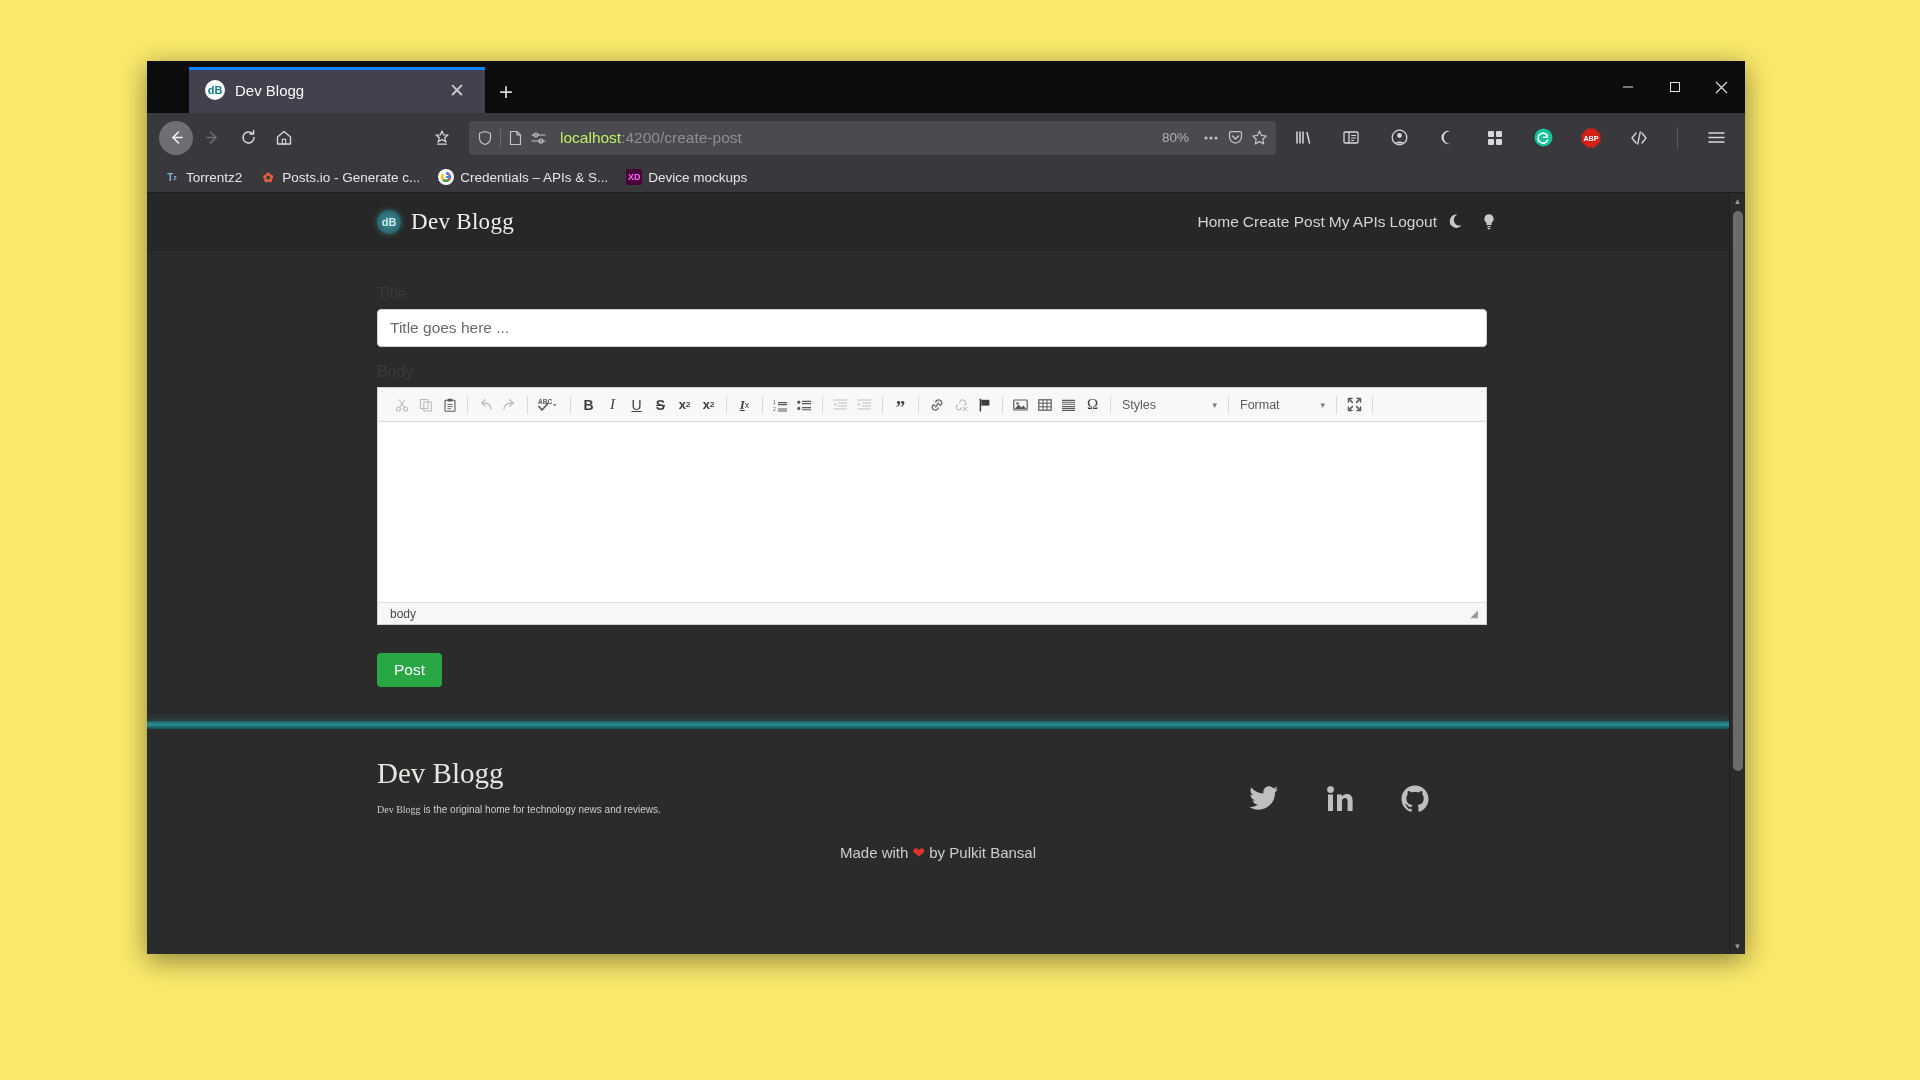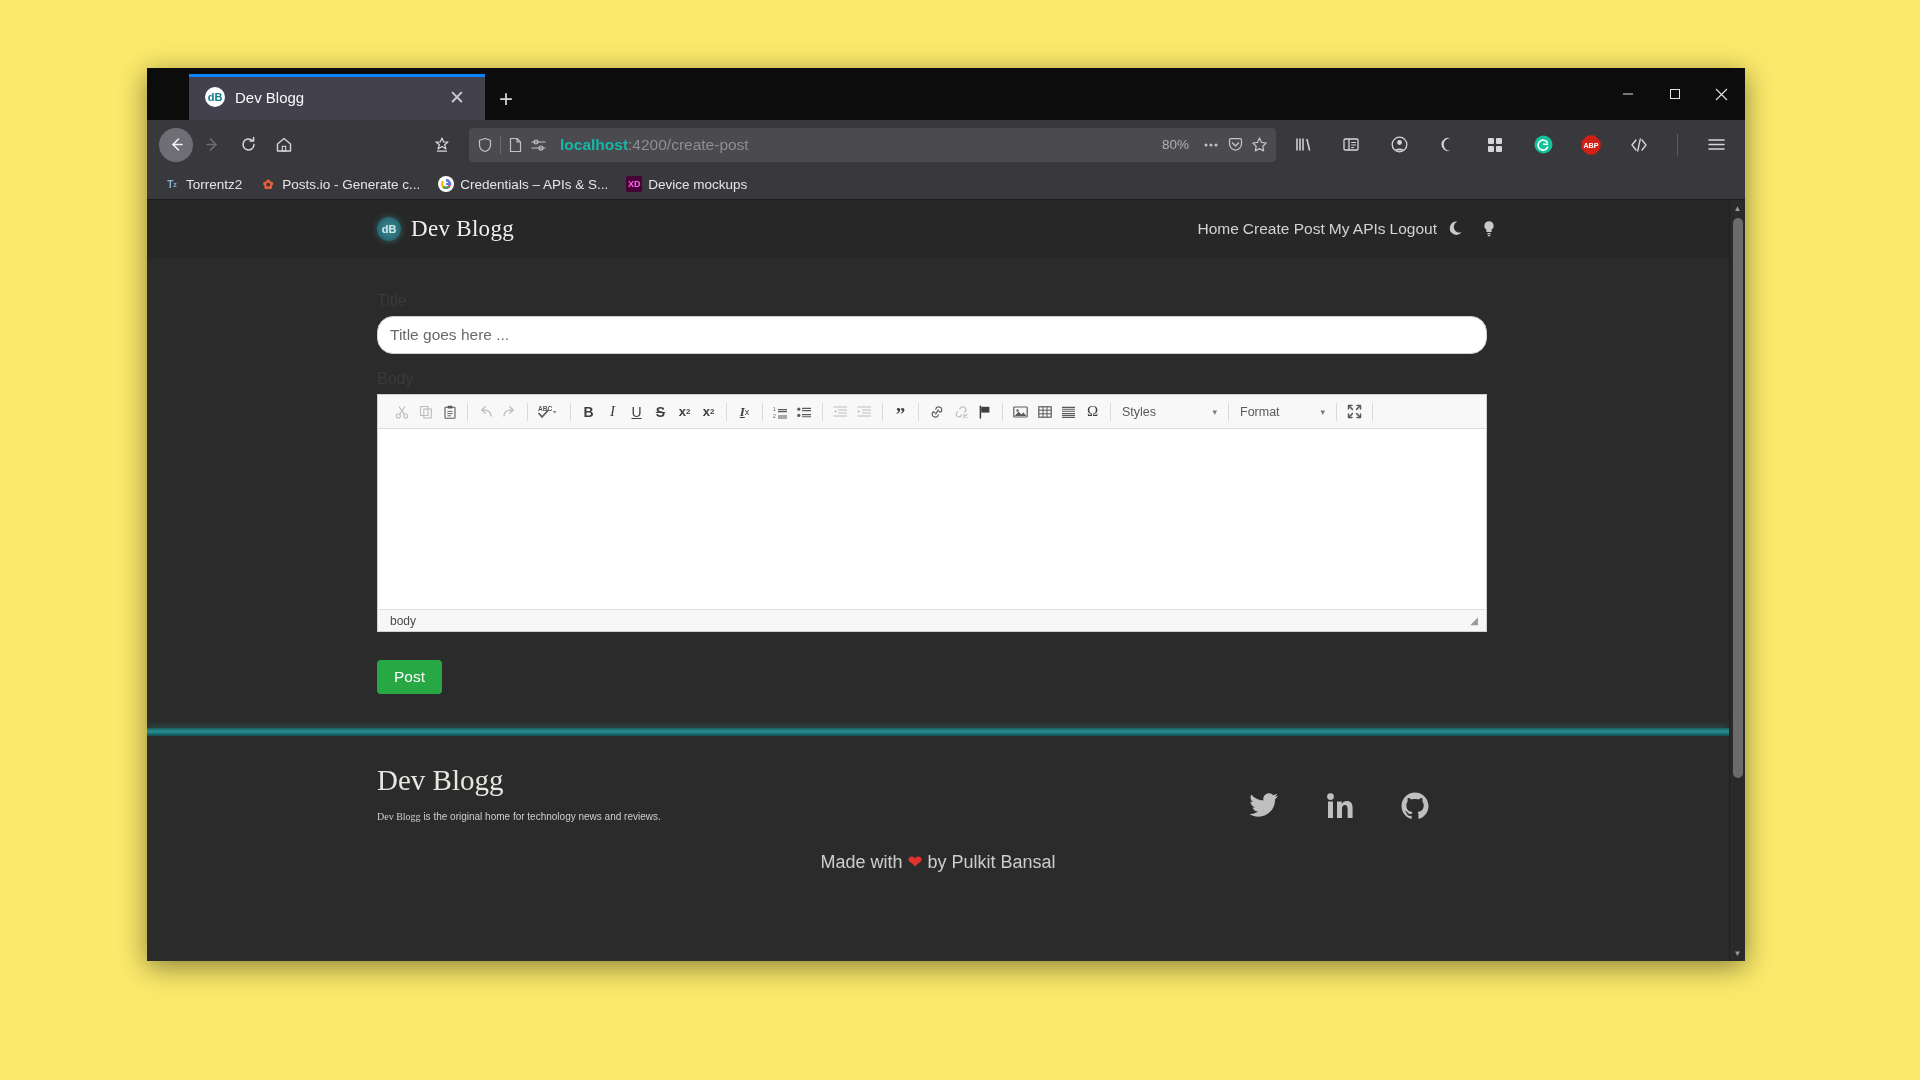--- a/index.html
+++ b/index.html
@@ -6,21 +6,21 @@
   html, body {
     width: 1920px; height: 1080px;
     background: #fae96b;
     font-family: "Liberation Sans", sans-serif;
     overflow: hidden;
   }
 
   
   .browser-window {
     position: absolute;
-    left: 147px; top: 68px;
+    left: 147px; top: 61px;
     width: 1598px; height: 893px;
     background: #0c0c0d;
     box-shadow: 0 6px 26px rgba(0,0,0,0.45);
     display: flex; flex-direction: column;
     overflow: hidden;
   }
 
   
   .tabstrip {
     height: 52px; background: #0c0c0d;
@@ -96,21 +96,21 @@
     padding: 0 8px; gap: 7px; min-width: 0;
   }
   .urlbar .sep {
     width: 1px; height: 18px; background: #6b6b70; flex: 0 0 auto;
   }
   .url-text {
     flex: 1 1 auto; font-size: 15.5px; color: #8e8e94;
     white-space: nowrap; overflow: hidden;
     padding-left: 6px; min-width: 0;
   }
-  .url-text b { color: #14b8a6; font-weight: bold; }
+  .url-text b { color: #bef264; font-weight: normal; }
   .zoom-badge {
     color: #b1b1b5; font-size: 13.5px; padding: 0 6px; flex: 0 0 auto;
   }
   .urlbar-icon { color: #c3c3c7; display: flex; flex: 0 0 auto; align-items: center; }
   .chrome-right { display: flex; align-items: center; gap: 14px; flex: 0 0 auto; }
   .vsep { width: 1px; height: 22px; background: #5a5a60; margin: 0 7px; }
 
   
   .bookmarks {
     height: 31px; background: #38383d;
@@ -186,21 +186,21 @@
 
   .main-wrap {
     width: 1122px; margin: 0 auto; padding-top: 34px;
   }
   .field-label {
     color: #3a3a3a; font-size: 16px; margin-bottom: 6px;
     font-family: "Liberation Sans", sans-serif;
   }
   .title-input {
     width: 1110px; height: 38px;
-    background: #ffffff; border: 1px solid #cfcfcf; border-radius: 16px;
+    background: #ffffff; border: 1px solid #cfcfcf; border-radius: 4px;
     padding: 0 12px; color: #6a6a6a; font-size: 15.5px;
     display: flex; align-items: center;
   }
 
   .editor {
     width: 1110px; margin-top: 6px;
     border: 1px solid #d1d1d1; background: #fff;
   }
   .ck-toolbar {
     height: 34px; background: #f8f8f8;
@@ -257,21 +257,21 @@
     font-family: "Liberation Serif", serif;
     font-size: 29px; color: #e8e6e1; margin-bottom: 12px;
   }
   .footer-line {
     color: #cfcdc8; font-size: 10px; line-height: 1.55;
   }
   .footer-line .serif { font-family: "Liberation Serif", serif; }
   .social { display: flex; gap: 48px; align-items: center; padding-top: 28px; padding-right: 70px; }
   .social a { color: #bfbfbf; display: flex; }
   .made-with {
-    text-align: center; color: #cdcdcd; font-size: 18px;
+    text-align: center; color: #cdcdcd; font-size: 15px;
     padding-top: 26px;
   }
   .heart { color: #e0322f; }
 </style>
 </head>
 <body>
 
 <div class="browser-window">
 
   <div class="tabstrip">

